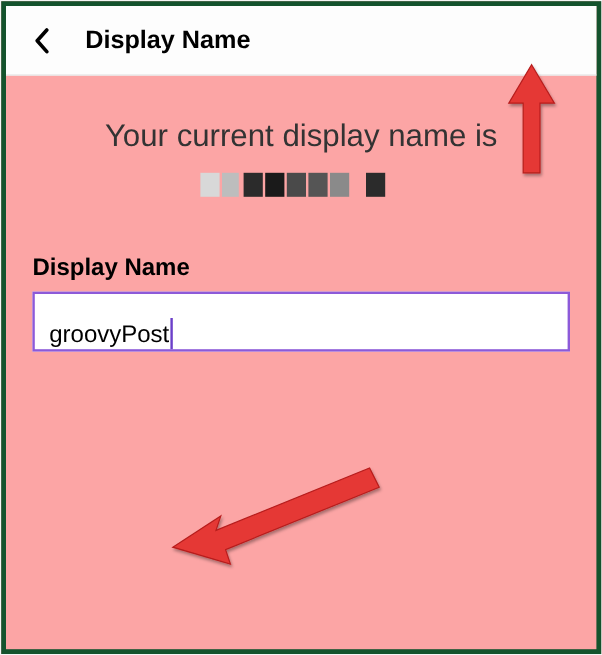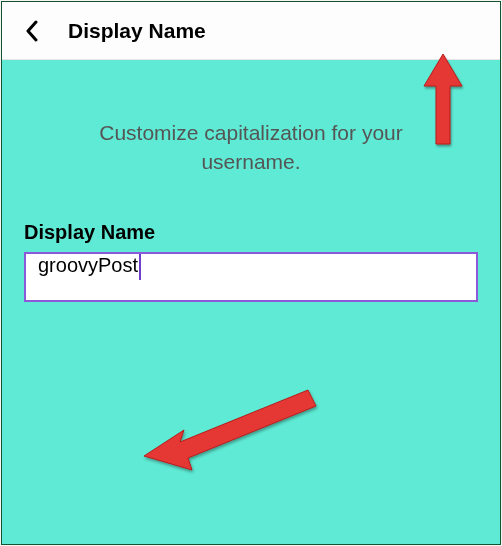--- a/index.html
+++ b/index.html
@@ -9,25 +9,25 @@
     }
     body {
       font-family: -apple-system, BlinkMacSystemFont, "Segoe UI", Helvetica, Arial, sans-serif;
       background: #f5f5f5;
       width: 502px;
       height: 546px;
       position: relative;
       overflow: hidden;
     }
     .outer {
-      border: 1px solid #14532d;
+      border: 4px solid #14532d;
       width: 500px;
       height: 544px;
       margin: 1px;
-      background: #5eead4;
+      background: #fca5a5;
     }
     .header {
       display: flex;
       align-items: center;
       height: 58px;
       padding: 0 16px;
       background: #fdfdfd;
       border-bottom: 1px solid #e5e5e5;
     }
     .back-btn {
@@ -90,21 +90,21 @@
       font-size: 20px;
       font-weight: 700;
       color: #000;
       margin-bottom: 8px;
     }
     .input-wrap {
       border: 2px solid #8c5ad9;
       background: #fff;
       height: 50px;
       display: flex;
-      align-items: flex-start;
+      align-items: flex-end;
       padding: 0 12px;
       position: relative;
     }
     .input-text {
       font-size: 20px;
       color: #000;
       font-weight: 400;
     }
     .cursor {
       display: inline-block;
@@ -127,25 +127,34 @@
   <div class="header">
     <div class="back-btn">
       <svg width="14" height="22" viewBox="0 0 14 22">
         <path d="M 11 2 L 3 11 L 11 20" stroke="#000" stroke-width="3" fill="none" stroke-linecap="round" stroke-linejoin="round"></path>
       </svg>
     </div>
     <div class="header-title">Display Name</div>
   </div>
 
   <div class="content">
+    <div class="heading">
+      <span>Your current display name is</span><br>
+      <span class="pixelated">
+        <span class="px" style="left:6px;width:16px;background:#d8d8d8;"></span>
+        <span class="px" style="left:24px;width:14px;background:#bdbdbd;"></span>
+        <span class="px" style="left:42px;width:16px;background:#2b2b2b;"></span>
+        <span class="px" style="left:60px;width:16px;background:#1a1a1a;"></span>
+        <span class="px" style="left:78px;width:16px;background:#4a4a4a;"></span>
+        <span class="px" style="left:96px;width:16px;background:#555;"></span>
+        <span class="px" style="left:114px;width:16px;background:#8a8a8a;"></span>
+        <span class="px" style="left:144px;width:16px;background:#2b2b2b;"></span>
+      </span>
+    </div>
 
-    <div class="subtext">
-      <span>Customize capitalization for your</span><br>
-      <span>username.</span>
-    </div>
 
     <div class="field-section">
       <div class="field-label">Display Name</div>
       <div class="input-wrap">
         <span class="input-text">groovyPost</span>
           <span class="cursor"></span>
       </div>
     </div>
   </div>
 </div>

